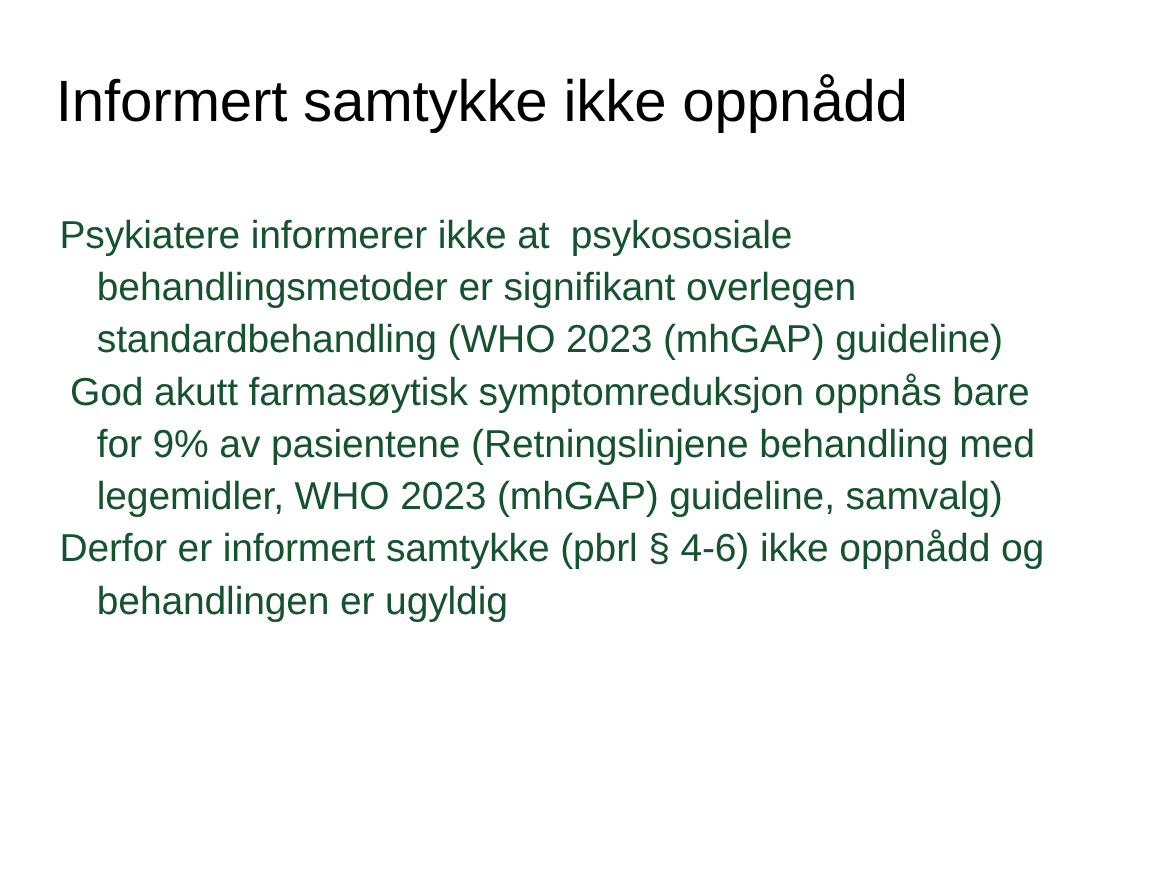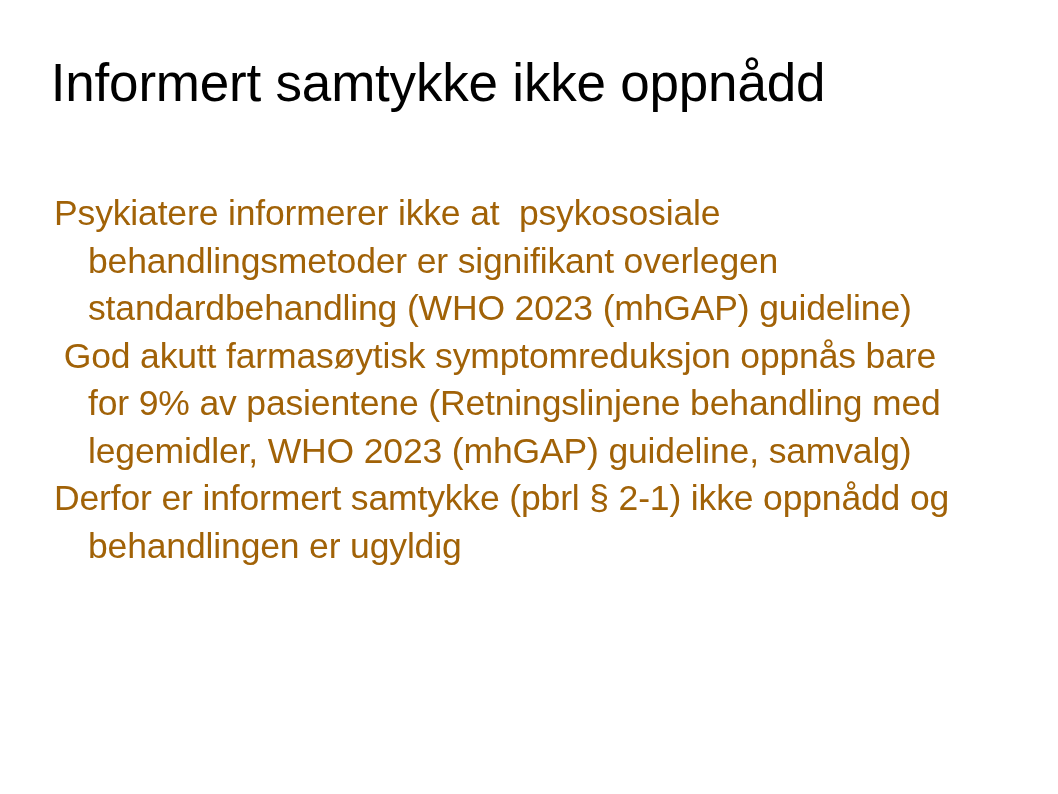--- a/index.html
+++ b/index.html
@@ -17,56 +17,56 @@
   .slide {
     position: relative;
     width: 1058px;
     height: 794px;
     background: #ffffff;
     box-sizing: border-box;
   }
   .slide-title {
     position: absolute;
     left: 0;
-    top: 52px;
+    top: 62px;
     width: 876px;
     text-align: center;
     font-size: 53px;
     line-height: 62px;
     font-weight: 400;
     letter-spacing: -0.2px;
     color: #000000;
     white-space: nowrap;
   }
   .body-block {
     position: absolute;
     left: 54px;
     top: 190px;
     width: 900px;
   }
   .para {
     font-size: 35.5px;
     line-height: 47.5px;
     font-weight: 400;
-    color: #a16207;
+    color: #14532d;
     padding-left: 34px;
     text-indent: -34px;
     letter-spacing: -0.15px;
     margin: 0;
     white-space: pre-wrap;
   }
   .para + .para {
   }
 </style>
 </head>
 <body>
 
 <div class="slide">
 
   <div class="slide-title">Informert samtykke ikke oppnådd</div>
 
   <div class="body-block">
     <p class="para">Psykiatere informerer ikke at  psykososiale behandlingsmetoder er signifikant overlegen standardbehandling (WHO 2023 (mhGAP) guideline)</p>
     <p class="para"> God akutt farmasøytisk symptomreduksjon oppnås bare for 9% av pasientene (Retningslinjene behandling med legemidler, WHO 2023 (mhGAP) guideline, samvalg)</p>
-    <p class="para">Derfor er informert samtykke (pbrl § 2-1) ikke oppnådd og behandlingen er ugyldig</p>
+    <p class="para">Derfor er informert samtykke (pbrl § 4-6) ikke oppnådd og behandlingen er ugyldig</p>
   </div>
 
 </div>
 
 </body></html>

